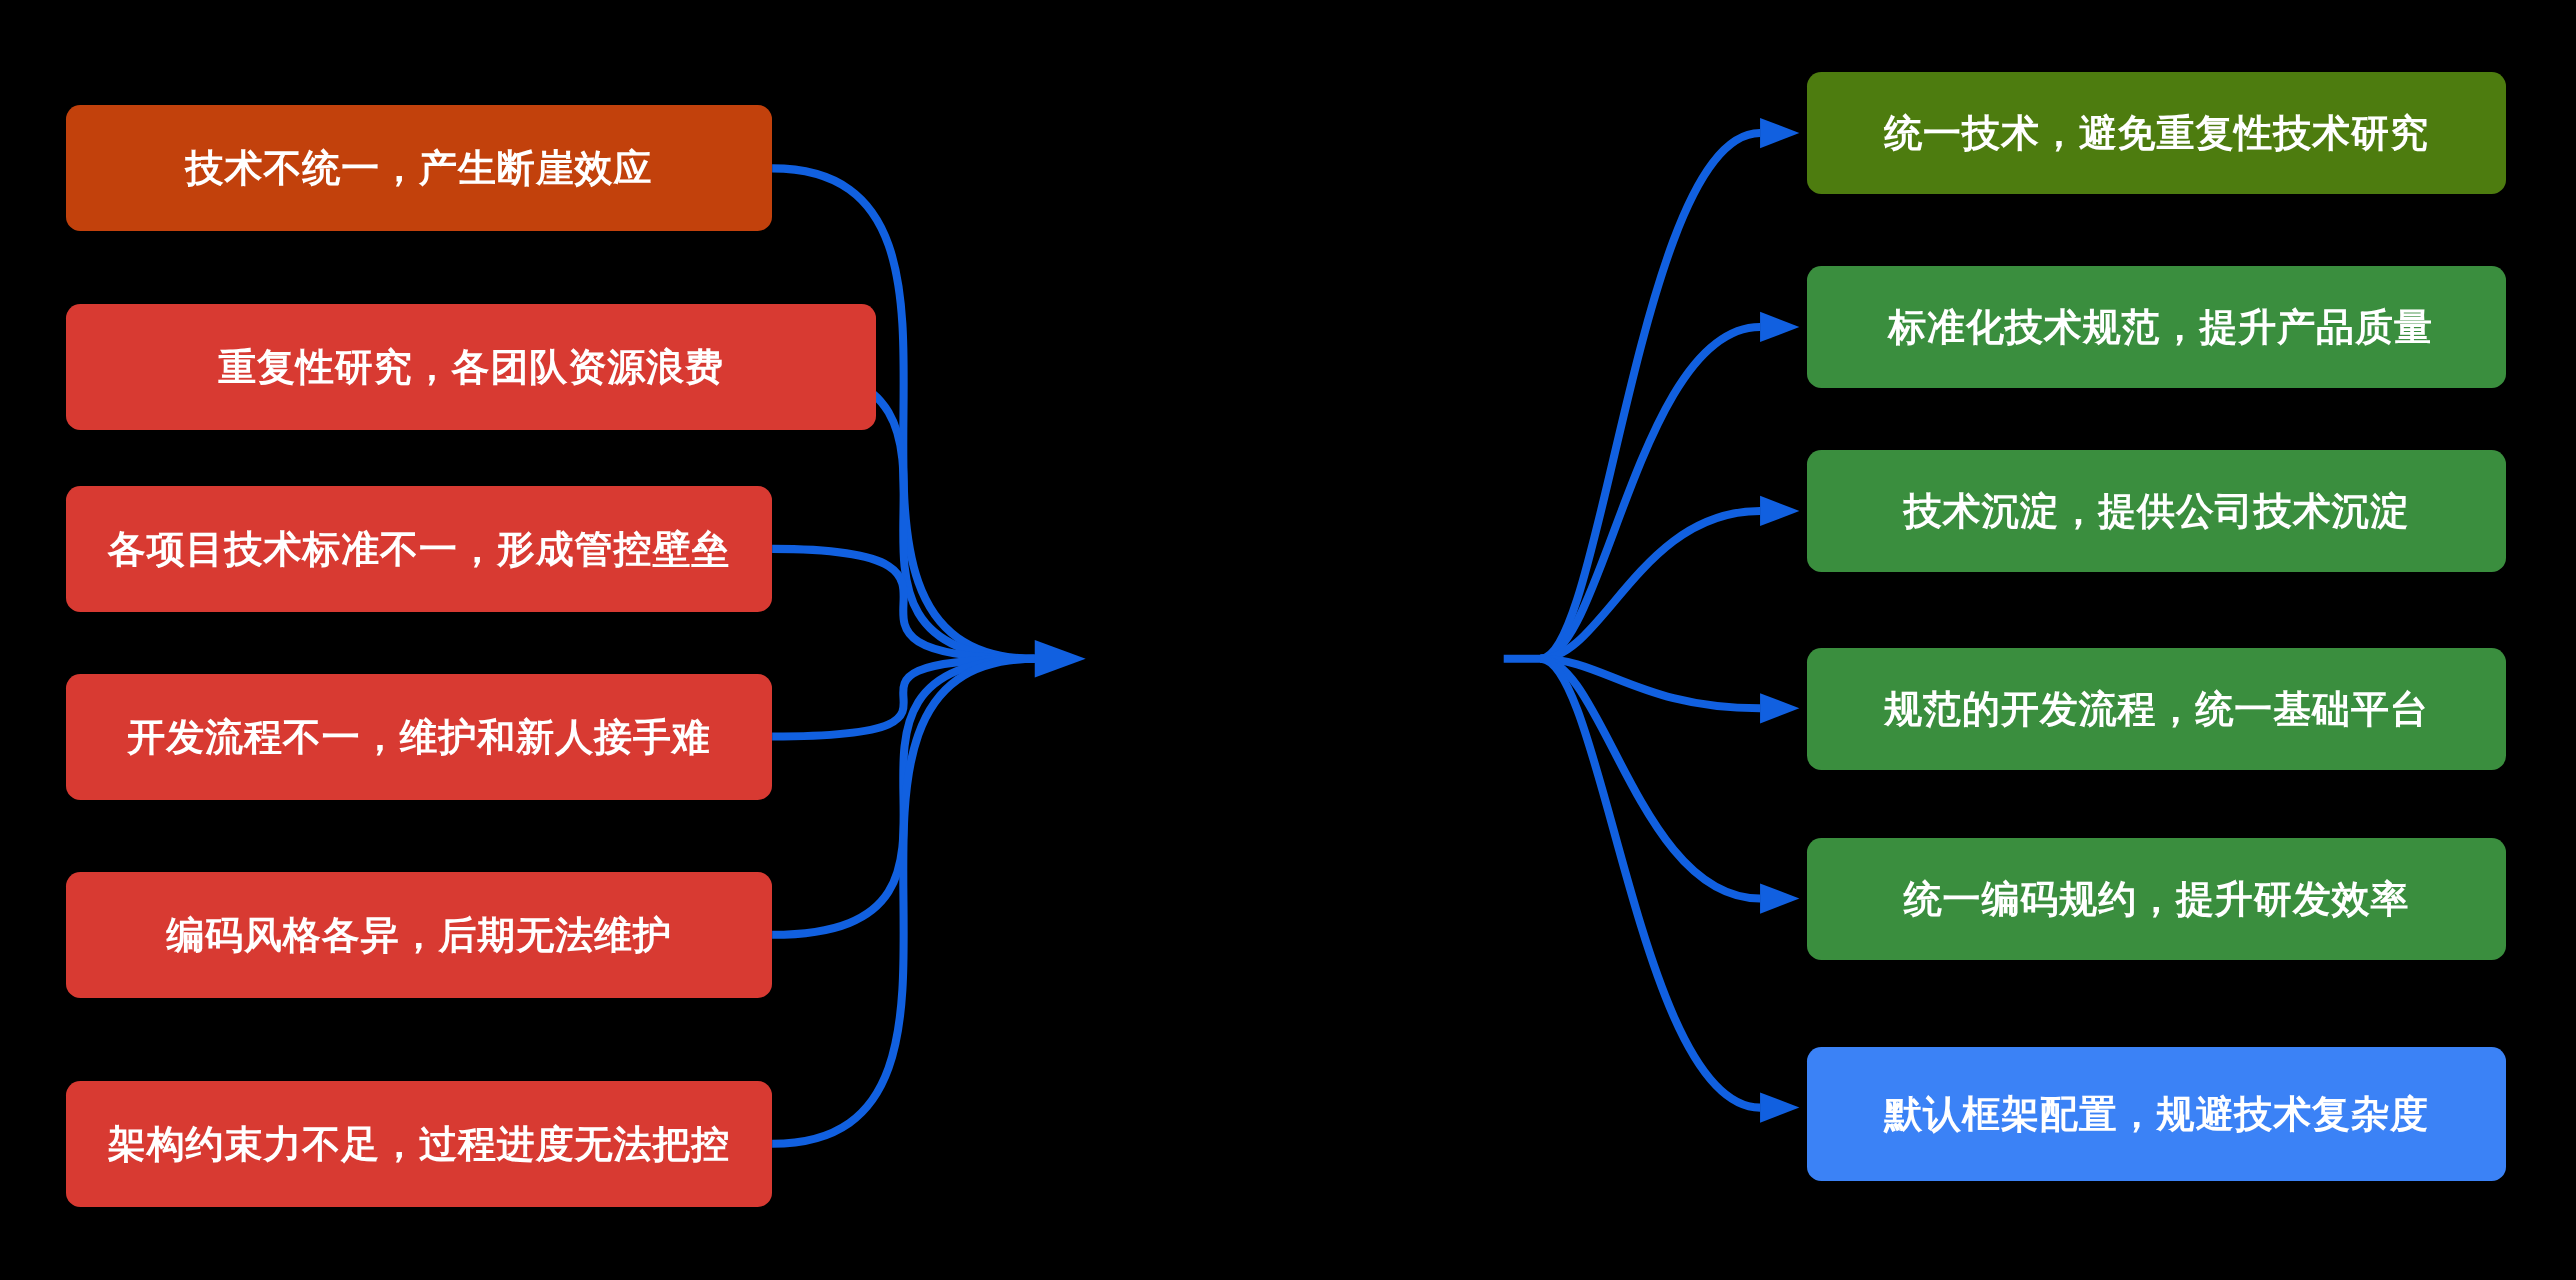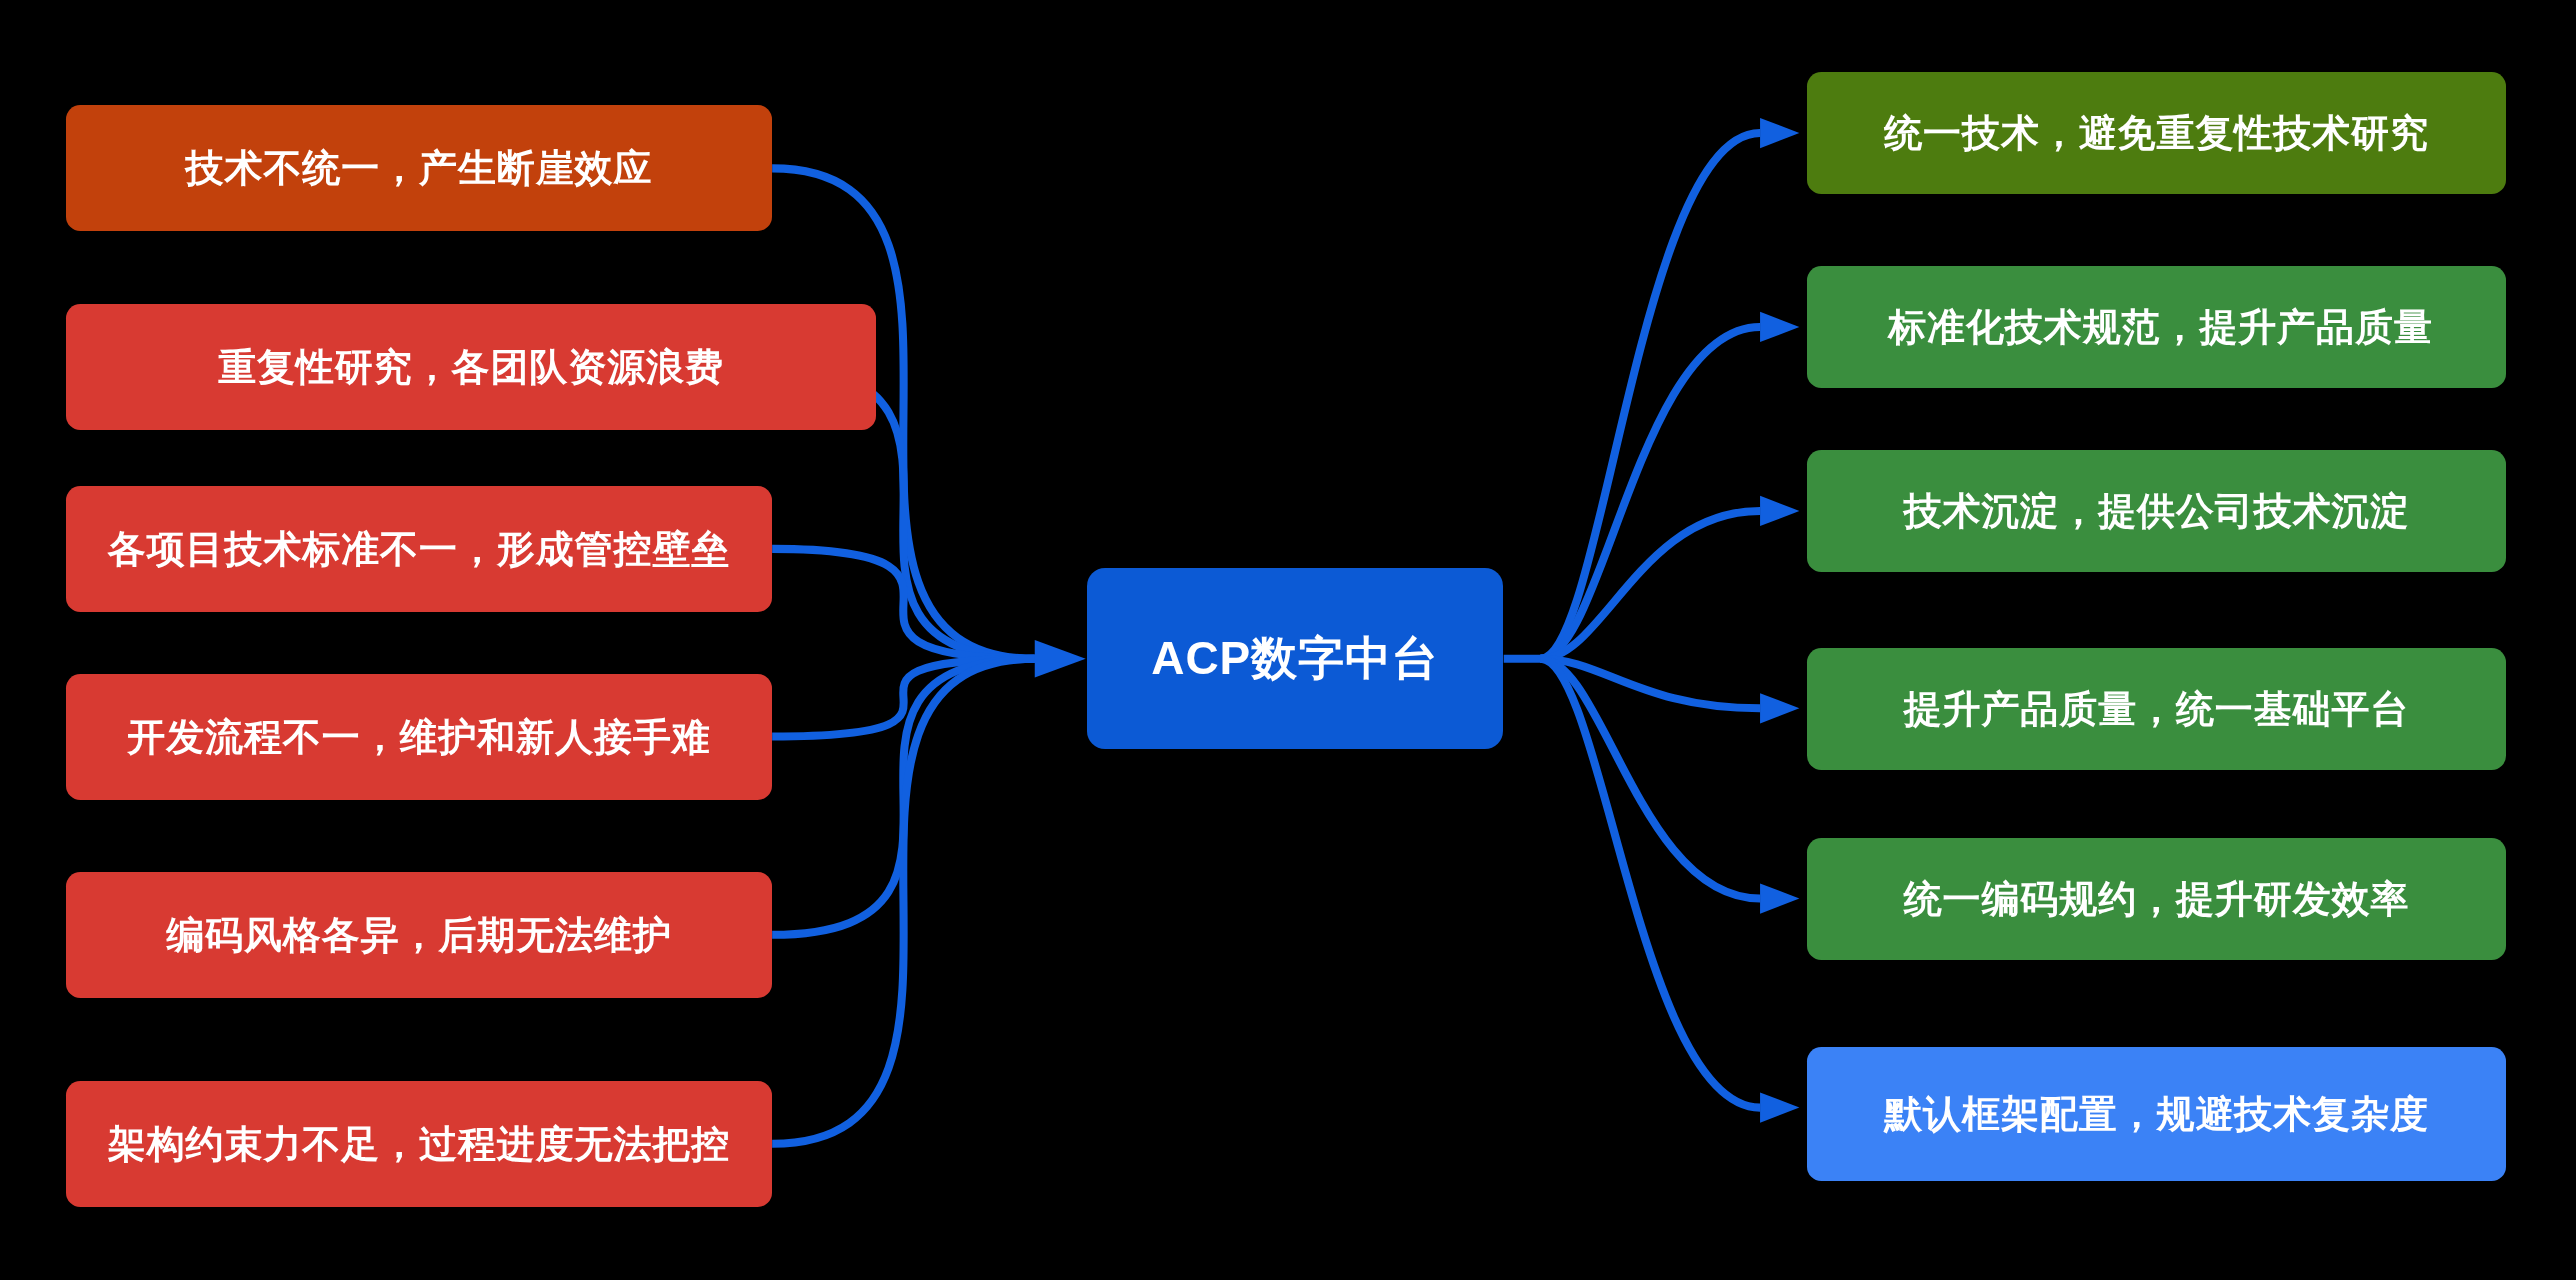--- a/index.html
+++ b/index.html
@@ -84,36 +84,33 @@
         <span>开发流程不一，维护和新人接手难</span>
       </div>
       <div class="node side" style="left: 66px; top: 872px; width: 706px; height: 126px; background: rgb(216, 58, 50);">
         <span>编码风格各异，后期无法维护</span>
       </div>
       <div class="node side" style="left: 66px; top: 1081px; width: 706px; height: 126px; background: rgb(216, 58, 50);">
         <span>架构约束力不足，过程进度无法把控</span>
       </div>
     </div>
 
-  <div class="node center-node" id="center-node" style="left: 1087px; top: 568px; width: 416px; height: 181px; background: rgb(12, 90, 213);">
-    <span>ACP数字中台</span>
-  </div>
 
   <div id="benefits-column">
       <div class="node side" style="left: 1807px; top: 72px; width: 699px; height: 122px; background: #4d7c0f;">
         <span>统一技术，避免重复性技术研究</span>
       </div>
       <div class="node side" style="left: 1807px; top: 266px; width: 699px; height: 122px; background: rgb(58, 142, 62); padding-left: 8px;">
         <span>标准化技术规范，提升产品质量</span>
       </div>
       <div class="node side" style="left: 1807px; top: 450px; width: 699px; height: 122px; background: rgb(58, 142, 62);">
         <span>技术沉淀，提供公司技术沉淀</span>
       </div>
       <div class="node side" style="left: 1807px; top: 648px; width: 699px; height: 122px; background: rgb(58, 142, 62);">
-        <span>提升产品质量，统一基础平台</span>
+        <span>规范的开发流程，统一基础平台</span>
       </div>
       <div class="node side" style="left: 1807px; top: 838px; width: 699px; height: 122px; background: rgb(58, 142, 62);">
         <span>统一编码规约，提升研发效率</span>
       </div>
       <div class="node side" style="left: 1807px; top: 1047px; width: 699px; height: 134px; background: #3b82f6;">
         <span>默认框架配置，规避技术复杂度</span>
       </div>
     </div>
 </div>
 

